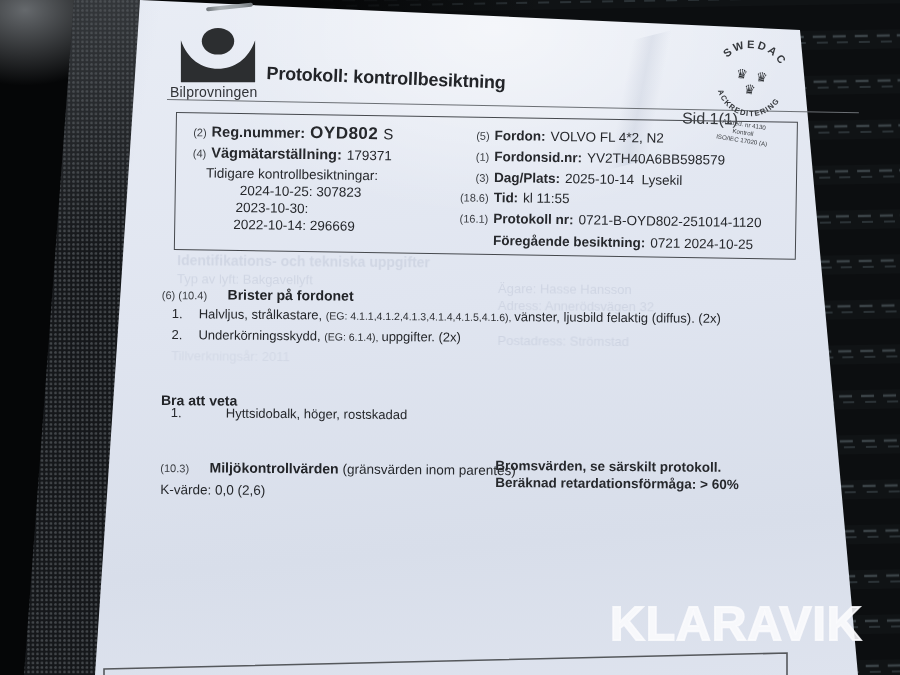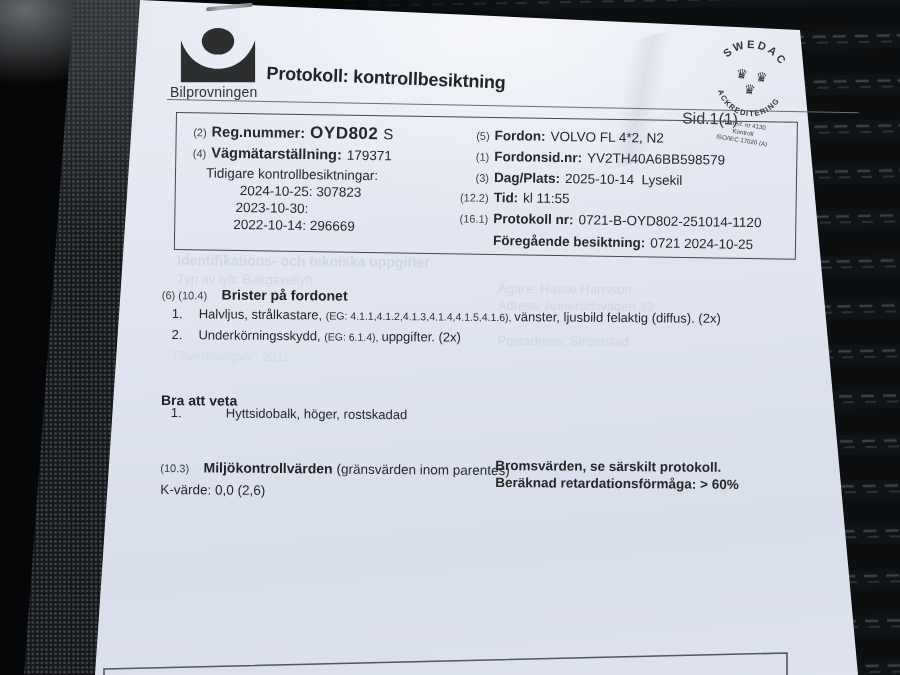--- a/index.html
+++ b/index.html
@@ -48,21 +48,21 @@
   .lbl{font-weight:bold;font-size:13.5px;margin:0 5px 0 5px;}
   .val{font-size:13.5px;white-space:pre;}
   .refbox{display:inline-block;width:44px;text-align:right;}
   .reg-val{font-size:17px;font-weight:bold;letter-spacing:.5px;}
   .reg-suffix{font-size:15px;margin-left:5px;}
   .hist{font-size:13.5px;}
 
   
   .body-wrap{left:0;top:0;width:900px;height:675px;transform:rotate(0.5deg);
              transform-origin:160px 280px;color:#26282c;}
-  .sec-ref{font-size:11px;color:#3c3f44;margin-right:10px;}
+  .sec-ref{font-size:11px;color:#3c3f44;margin-right:16px;}
   .sec-title{font-size:14px;font-weight:bold;color:#222428;}
   .ditem{position:absolute;display:flex;align-items:baseline;white-space:pre;font-size:13px;}
   .dnum{display:inline-block;width:27px;}
   .deg{font-size:10.5px;color:#2c2e32;}
   .gnum{display:inline-block;width:55px;}
   .env-suffix{font-size:13.5px;font-weight:normal;}
   .kline{font-size:13.5px;}
   .brake{font-size:13.5px;font-weight:bold;}
 
   
@@ -161,21 +161,21 @@
       <span class="ref refbox">(1)</span>
       <span class="lbl">Fordonsid.nr:</span>
       <span class="val">YV2TH40A6BB598579</span>
     </div>
     <div class="row" style="left:269px;top:52px">
       <span class="ref refbox">(3)</span>
       <span class="lbl">Dag/Plats:</span>
       <span class="val">2025-10-14  Lysekil</span>
     </div>
     <div class="row" style="left:269px;top:72px">
-      <span class="ref refbox">(12.2)</span>
+      <span class="ref refbox">(18.6)</span>
       <span class="lbl">Tid:</span>
       <span class="val">kl 11:55</span>
     </div>
     <div class="row" style="left:269px;top:93px">
       <span class="ref refbox">(16.1)</span>
       <span class="lbl">Protokoll nr:</span>
       <span class="val">0721-B-OYD802-251014-1120</span>
     </div>
     <div class="row" style="left:269px;top:115px">
       <span class="ref refbox"></span>
@@ -222,14 +222,15 @@
     </div>
     <div class="abs kline" style="left:162px;top:482px">K-värde: 0,0 (2,6)</div>
     <div class="abs brake" style="left:497px;top:455px">Bromsvärden, se särskilt protokoll.</div>
     <div class="abs brake" style="left:497px;top:472px">Beräknad retardationsförmåga: &gt; 60%</div>
   </div>
 
   <svg class="abs overlay-svg" viewBox="0 0 900 675">
     <path d="M104,675 L104,669 L787,653 L787,675" fill="none" stroke="#55585c" stroke-width="1.6"></path>
   </svg>
 
+  <div class="abs watermark">KLARAVIK</div>
 
 </div>
 
 </body></html>

